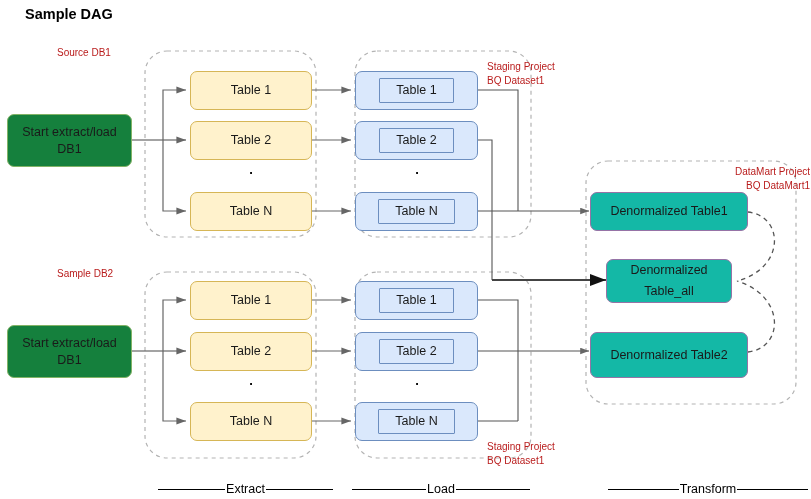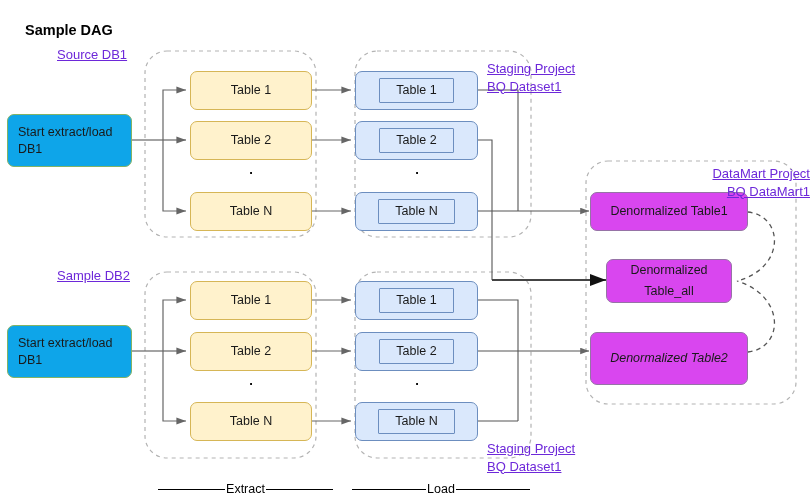--- a/index.html
+++ b/index.html
@@ -29,36 +29,36 @@
     display: flex;
     align-items: center;
     justify-content: center;
     text-align: center;
     font-size: 12.5px;
     color: #1a1a1a;
     line-height: 1.35;
     z-index: 4;
   }
   .node.start {
-    background: #0ea5e9;
+    background: #15803d;
     border: 1.4px solid #82B366;
     justify-content: flex-start;
-    text-align: left;
+    text-align: center;
     padding: 8px 10px;
   }
   .node.yellow {
     background: #FFF2CC;
     border: 1.4px solid #D6B656;
   }
   .node.blue {
     background: #DAE8FC;
     border: 1.4px solid #6C8EBF;
   }
   .node.purple {
-    background: #d946ef;
+    background: #14b8a6;
     border: 1.4px solid #9673A6;
   }
   .inner-box {
     border: 1.2px solid #6C8EBF;
     background: #DAE8FC;
     border-radius: 1px;
     padding: 3px 16px;
     font-size: 12.5px;
   }
   .vdots {
@@ -67,26 +67,25 @@
     text-align: center;
     color: #000;
     font-size: 13px;
     line-height: 14px;
     z-index: 3;
     letter-spacing: 0;
   }
   .vdots span { display: block; font-weight: 700; }
   .label {
     position: absolute;
-    font-size: 13px;
-    color: #6d28d9;
+    font-size: 10px;
+    color: #b91c1c;
     line-height: 1.35;
     z-index: 5;
     white-space: pre;
-    text-decoration: underline;
   }
   .label.right { text-align: right; }
   .title {
     position: absolute;
     font-size: 14.5px;
     font-weight: bold;
     color: #000;
     z-index: 5;
   }
   .phase {
@@ -167,21 +166,21 @@
     <g stroke="#444444" stroke-width="2" fill="none">
       <path d="M492,280 L606,280" marker-end="url(#arrow-dark)"></path>
     </g>
 
     <g stroke="#555555" stroke-width="1.3" fill="none" stroke-dasharray="4.5,4">
       <path d="M748,212 C784,216 786,268 737,281"></path>
       <path d="M748,352 C784,348 786,296 737,281"></path>
     </g>
   </svg>
 
-  <div class="title" style="left:25px; top:22px;">Sample DAG</div>
+  <div class="title" style="left:25px; top:6px;">Sample DAG</div>
 
   <div class="label" style="left:57px; top:46px;">Source DB1</div>
   <div class="label" style="left:57px; top:267px;">Sample DB2</div>
 
   <div class="node start" style="left:7px; top:114px; width:125px; height:53px;">
     <span>Start extract/load DB1</span>
   </div>
   <div class="node start" style="left:7px; top:325px; width:125px; height:53px;">
     <span>Start extract/load DB1</span>
   </div>
@@ -253,30 +252,35 @@
 
   <div class="node purple" style="left:590px; top:192px; width:158px; height:39px;">
     <span>Denormalized Table1</span>
   </div>
 
   <div class="node purple" style="left:606px; top:259px; width:126px; height:44px; flex-direction:column; justify-content:center;">
     <span>Denormalized</span>
     <span style="margin-top:4px;">Table_all</span>
   </div>
 
-  <div class="node purple" style="left:590px; top:332px; width:158px; height:53px;font-style:italic;">
+  <div class="node purple" style="left:590px; top:332px; width:158px; height:46px;">
     <span>Denormalized Table2</span>
   </div>
 
   <div class="phase" style="left:352px; top:482px; width:178px;">
     <div class="rule"></div>
     <div class="ptext">Load</div>
     <div class="rule"></div>
   </div>
 
   <div class="phase" style="left:158px; top:482px; width:175px;">
     <div class="rule"></div>
     <div class="ptext">Extract</div>
     <div class="rule"></div>
   </div>
 
+  <div class="phase" style="left:608px; top:482px; width:200px;">
+    <div class="rule"></div>
+    <div class="ptext">Transform</div>
+    <div class="rule"></div>
+  </div>
 
 </div>
 
 </body></html>

